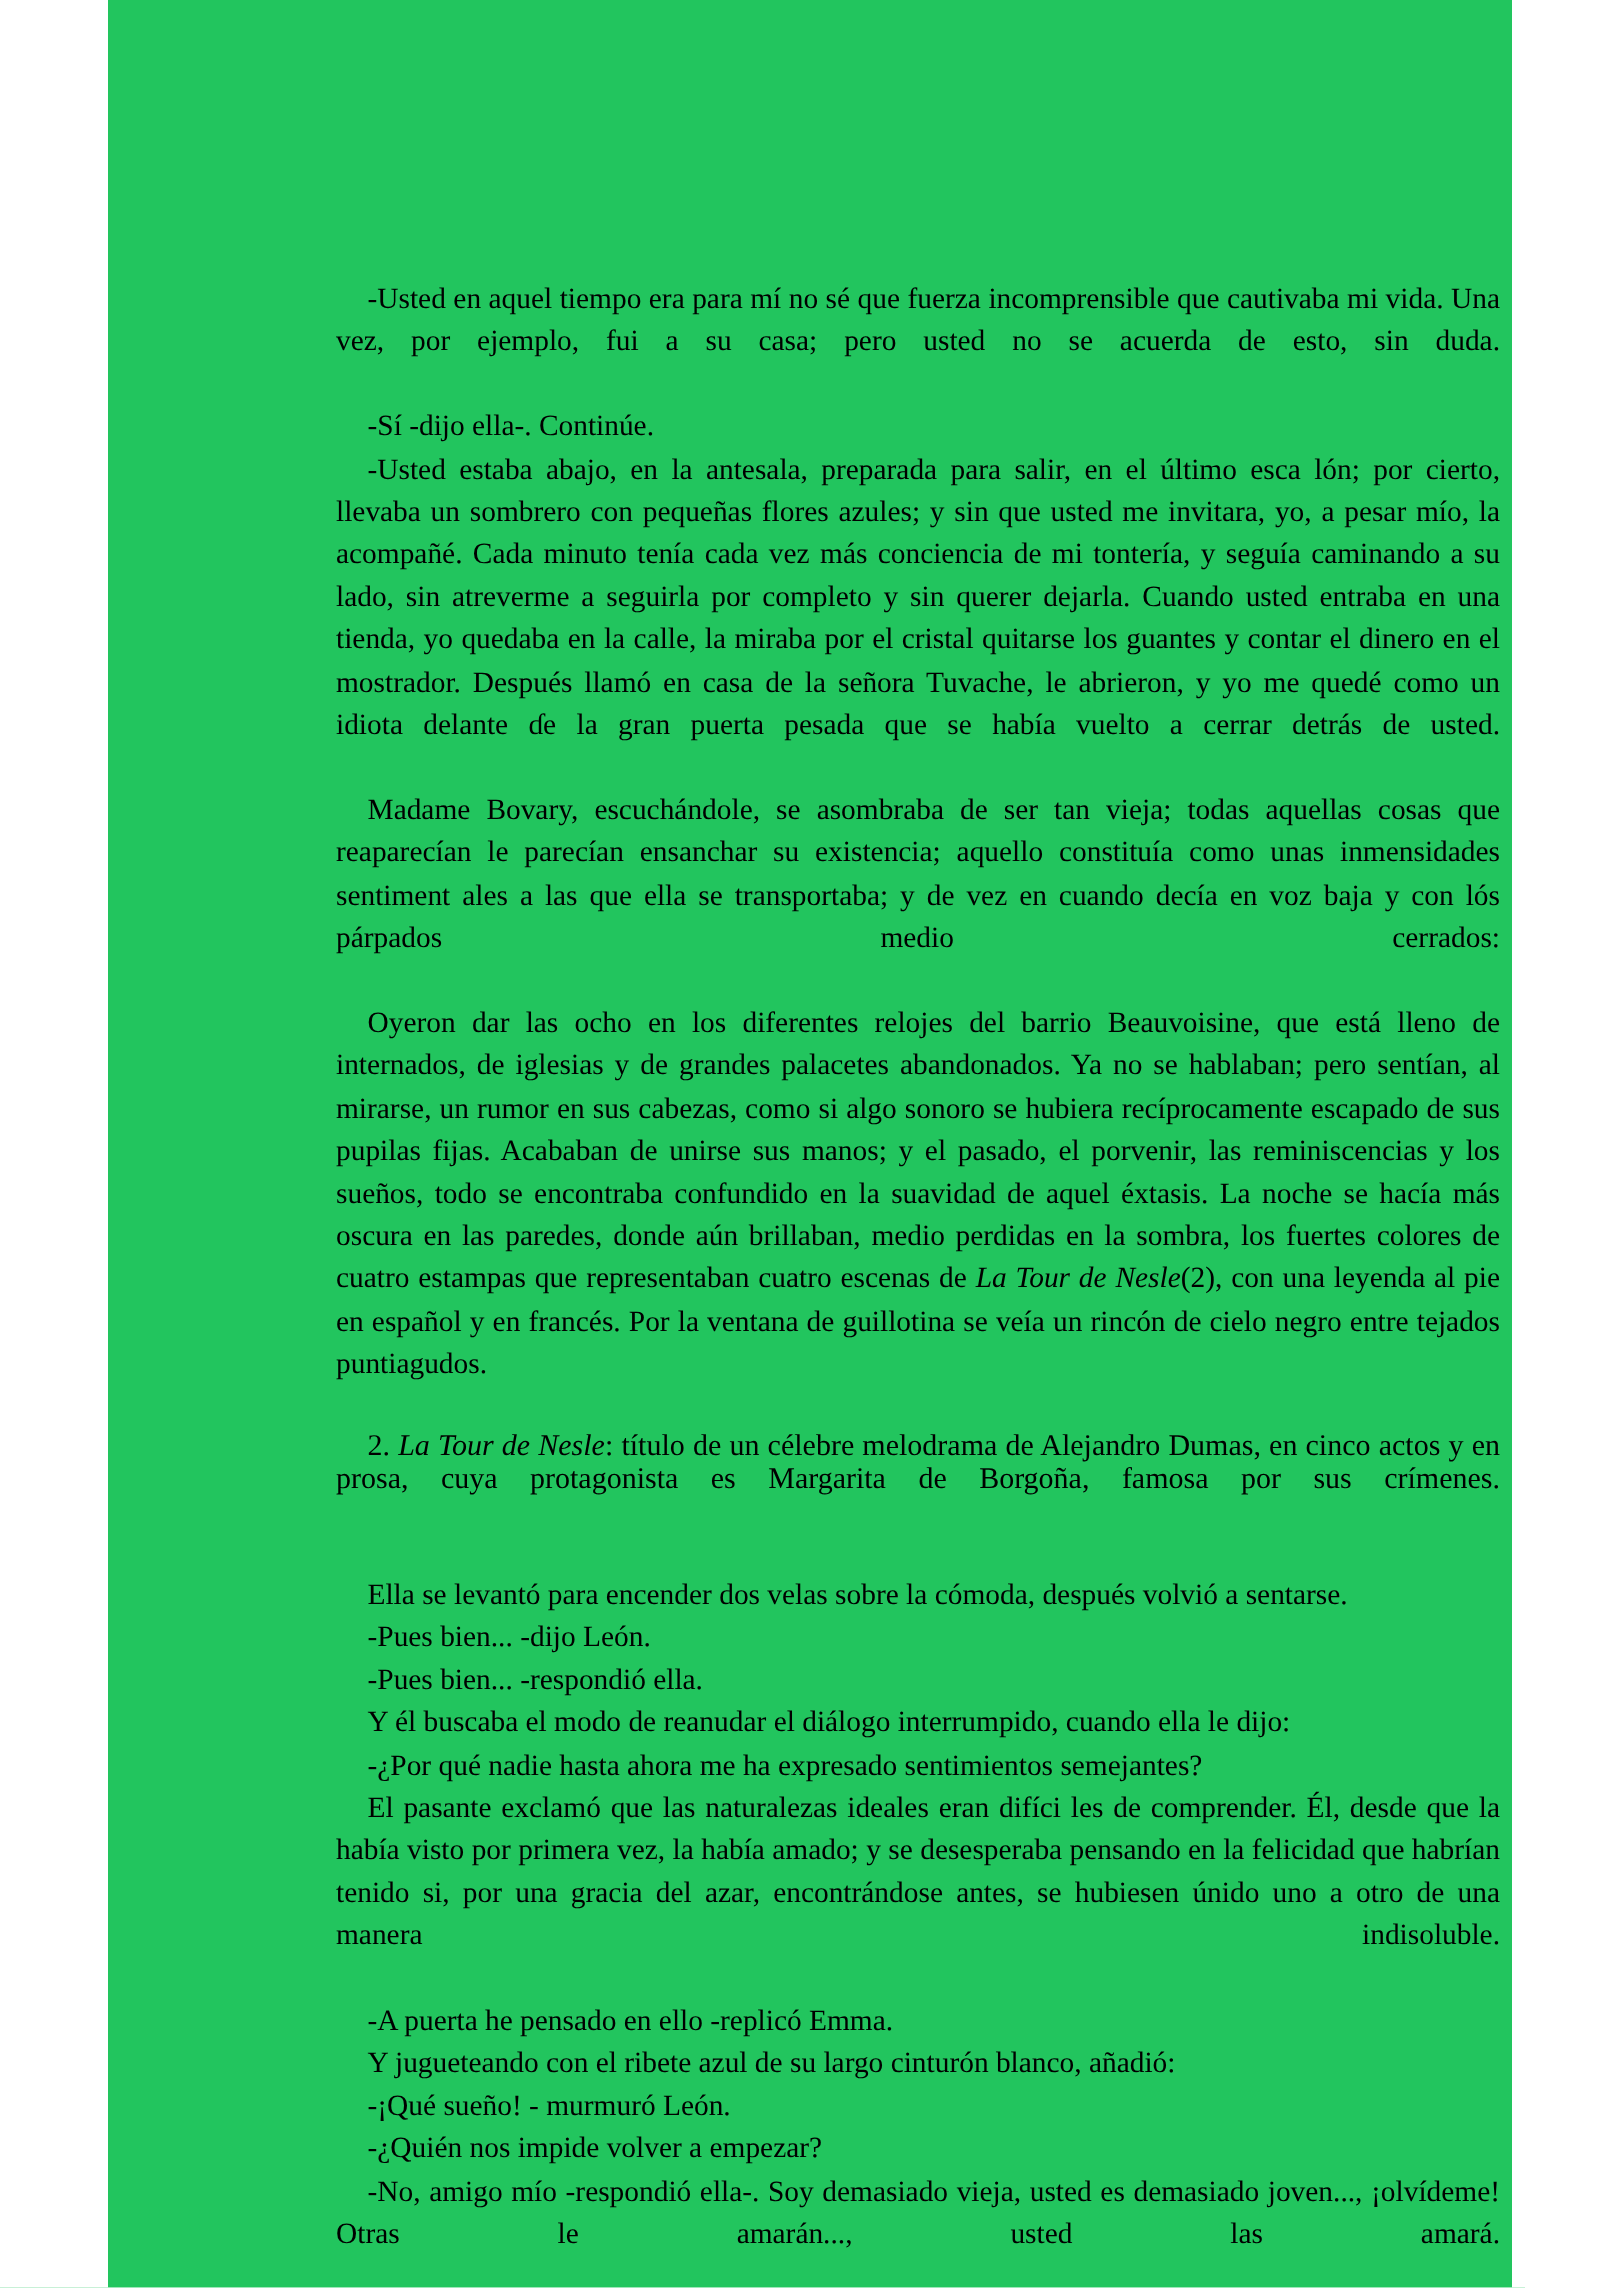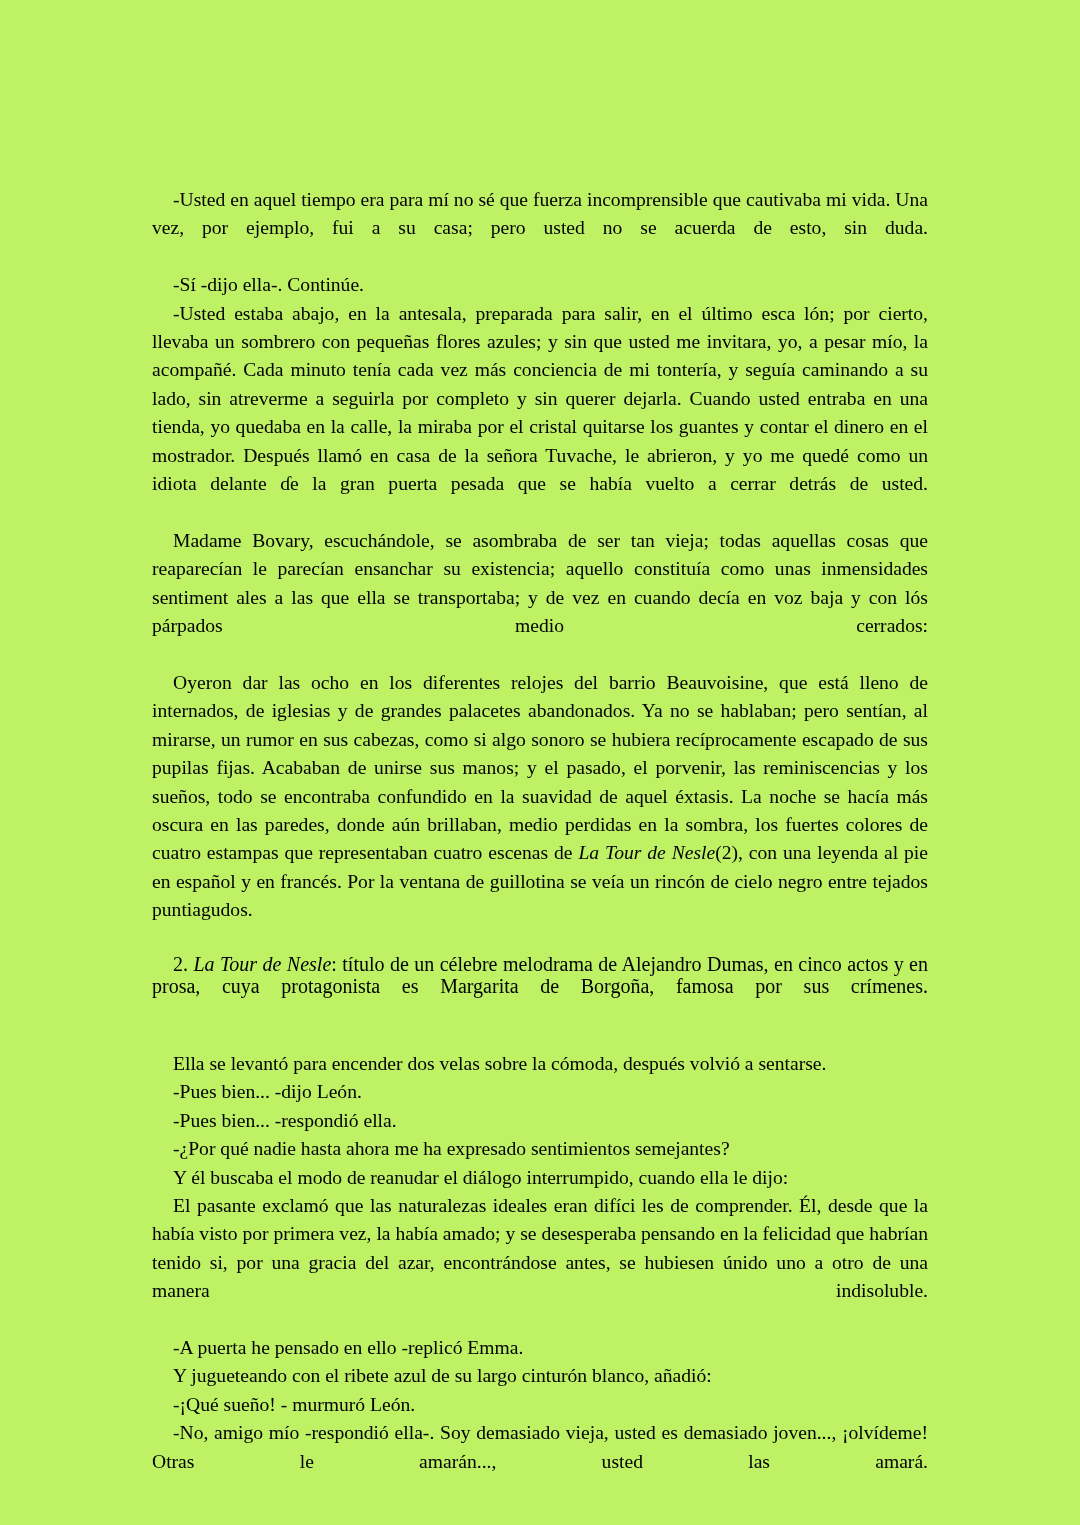--- a/index.html
+++ b/index.html
@@ -3,23 +3,23 @@
 <meta charset="utf-8">
 <style>
   html, body {
     margin: 0;
     padding: 0;
     background: #ffffff;
   }
 
   .page {
     position: relative;
-    width: 1080px;
+    width: 936px;
     height: 1525px;
-    background: #bef264;
+    background: #22c55e;
     margin: 0 auto;
     overflow: hidden;
   }
 
   .text-block {
     position: absolute;
     left: 152px;
     top: 186px;
     width: 776px;
   }
@@ -95,29 +95,30 @@
     <p class="footnote"><span>2. </span><span class="footnote-title">La Tour de Nesle</span><span>: título de un célebre melodrama de Alejandro Dumas, en cinco actos y en prosa, cuya protagonista es Margarita de Borgoña, famosa por sus crímenes.</span></p>
 
     <div class="para-gap"></div>
 
     <p class="para short">Ella se levantó para encender dos velas sobre la cómoda, después volvió a sentarse.</p>
 
     <p class="para short">-Pues bien... -dijo León.</p>
 
     <p class="para short">-Pues bien... -respondió ella.</p>
 
+    <p class="para short">Y él buscaba el modo de reanudar el diálogo interrumpido, cuando ella le dijo:</p>
+
     <p class="para short">-¿Por qué nadie hasta ahora me ha expresado sentimientos semejantes?</p>
-
-    <p class="para short">Y él buscaba el modo de reanudar el diálogo interrumpido, cuando ella le dijo:</p>
 
     <p class="para">El pasante exclamó que las naturalezas ideales eran difíci les de comprender. Él, desde que la había visto por primera vez, la había amado; y se desesperaba pensando en la felicidad que habrían tenido si, por una gracia del azar, encontrándose antes, se hubiesen únido uno a otro de una manera indisoluble.</p>
 
     <p class="para short">-A puerta he pensado en ello -replicó Emma.</p>
 
     <p class="para short">Y jugueteando con el ribete azul de su largo cinturón blanco, añadió:</p>
 
     <p class="para short">-¡Qué sueño! - murmuró León.</p>
 
+    <p class="para short">-¿Quién nos impide volver a empezar?</p>
 
     <p class="para">-No, amigo mío -respondió ella-. Soy demasiado vieja, usted es demasiado joven..., ¡olvídeme! Otras le amarán..., usted las amará.</p>
 
   </div>
 </div>
 
 </body></html>

